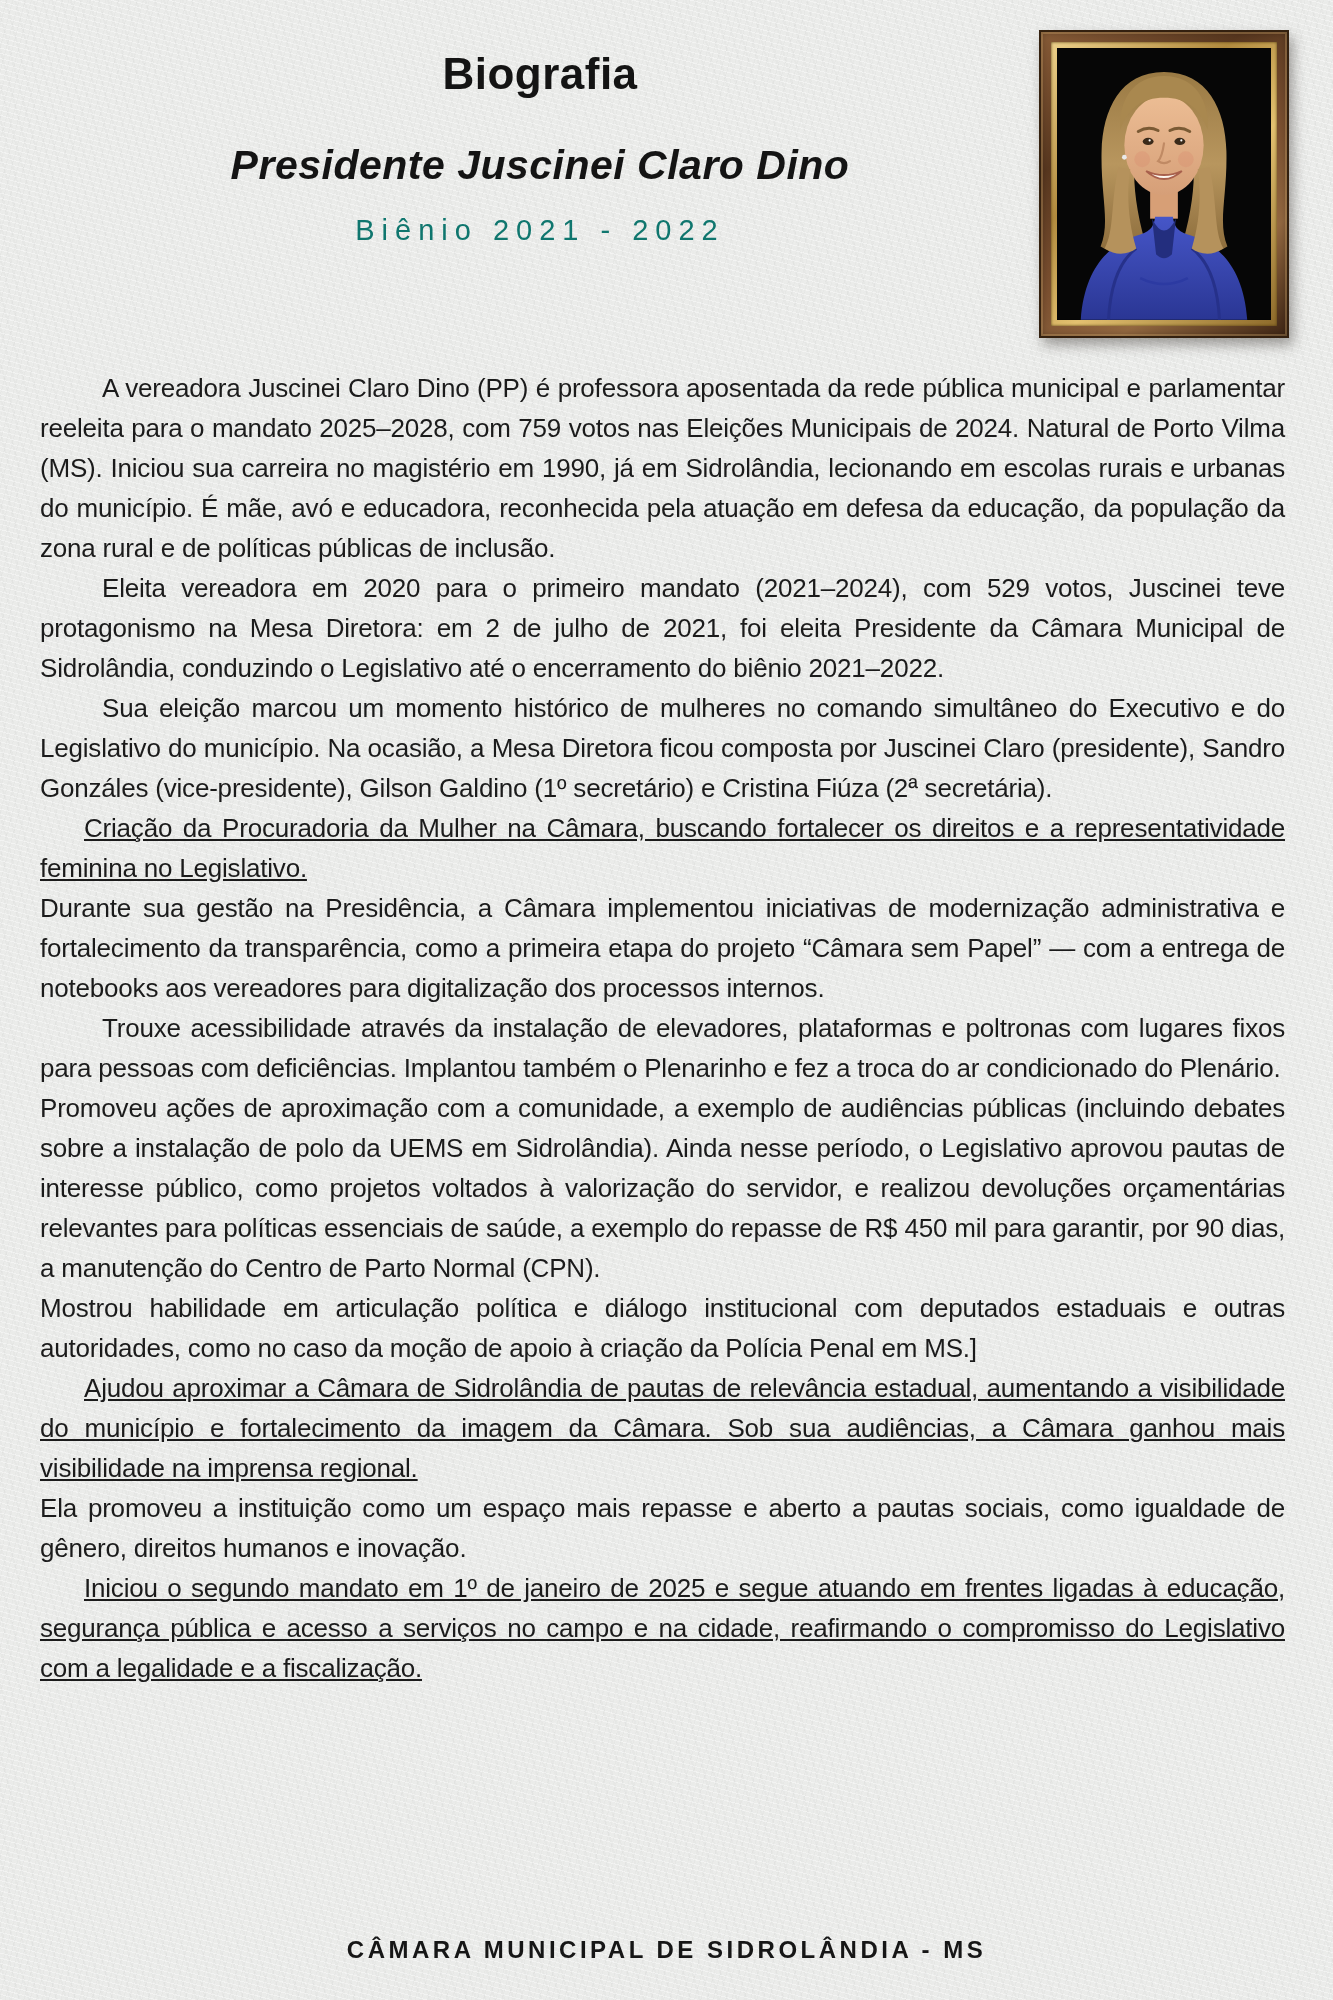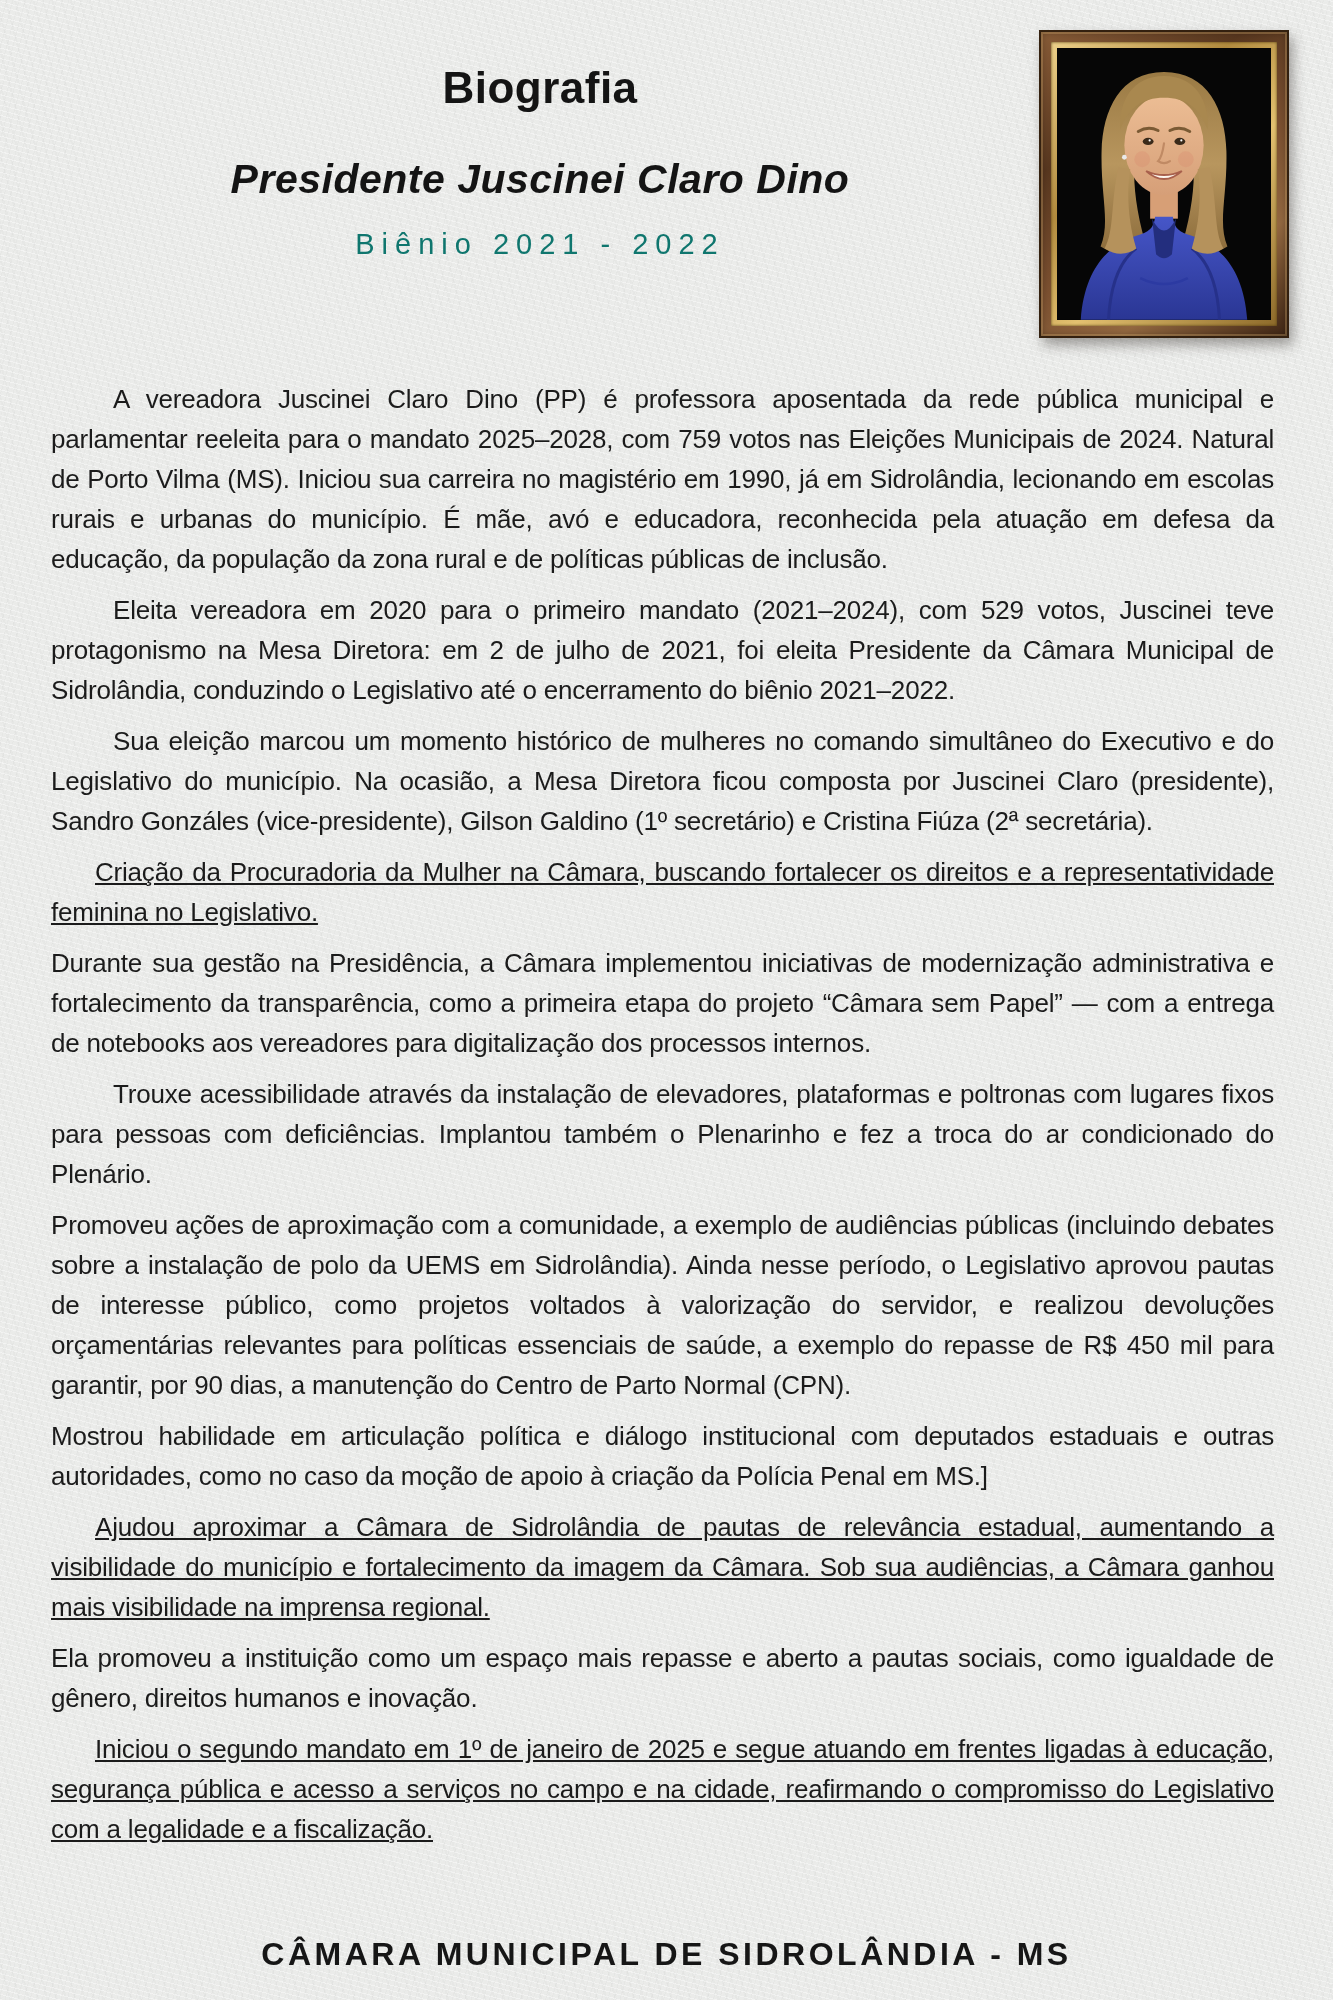--- a/index.html
+++ b/index.html
@@ -11,21 +11,21 @@
       repeating-linear-gradient(15deg, rgba(255,255,255,0.45) 0 1px, transparent 1px 5px),
       repeating-linear-gradient(75deg, rgba(120,120,118,0.035) 0 2px, transparent 2px 9px);
     font-family:"Liberation Sans", sans-serif;
     color:#1d1d1d;
   }
   .paper-noise{position:absolute;inset:0;width:100%;height:100%;pointer-events:none;z-index:0;}
   .page{position:relative;z-index:1;width:100%;height:100%;}
 
   
   .header{position:relative;height:362px;}
-  .header-text{position:absolute;left:40px;top:62px;width:1000px;text-align:center;}
+  .header-text{position:absolute;left:40px;top:48px;width:1000px;text-align:center;}
   .title{margin:0 0 40px 0;font-size:44px;line-height:52px;font-weight:700;letter-spacing:0.5px;color:#141414;}
   .subtitle{margin:0 0 22px 0;font-size:41px;line-height:50px;font-weight:700;letter-spacing:0.5px;color:#141414;font-style:italic;}
   .period{margin:12px;font-size:29px;line-height:36px;font-weight:400;letter-spacing:7px;color:#0f766e;}
 
   
   .photo-frame{
     position:absolute;top:30px;right:44px;width:250px;height:308px;box-sizing:border-box;
     padding:12px;
     background:linear-gradient(145deg,#8a5d38 0%,#58371f 30%,#7b5030 55%,#936840 75%,#3d2413 100%);
     box-shadow:4px 7px 12px rgba(60,55,50,0.45),
@@ -39,28 +39,28 @@
     box-shadow:inset 0 0 3px #4f3a10;
   }
   .photo{height:100%;background:#060606;overflow:hidden;position:relative;}
   .photo svg{display:block;width:100%;height:100%;}
 
   
   .content{
     position:absolute;left:40px;right:48px;top:368px;
     text-align:justify;font-size:26px;line-height:40px;letter-spacing:-0.2px;color:#1b1b1b;
   }
-  .content p{margin:11px;}
+  .content p{margin:0;}
   .ind{text-indent:62px;}
   .ind-sm{text-indent:44px;text-decoration:underline;}
 
   
   .footer{
     position:absolute;left:0;right:0;top:1936px;text-align:center;
-    font-size:32px;font-weight:700;letter-spacing:3.5px;color:#161616;
+    font-size:24px;font-weight:700;letter-spacing:3.5px;color:#161616;
   }
 </style>
 </head>
 <body>
 
 <svg class="paper-noise" xmlns="http://www.w3.org/2000/svg">
   <filter id="paperNoise">
     <feTurbulence type="fractalNoise" baseFrequency="0.85" numOctaves="2" stitchTiles="stitch"></feTurbulence>
     <feColorMatrix type="saturate" values="0"></feColorMatrix>
   </filter>

